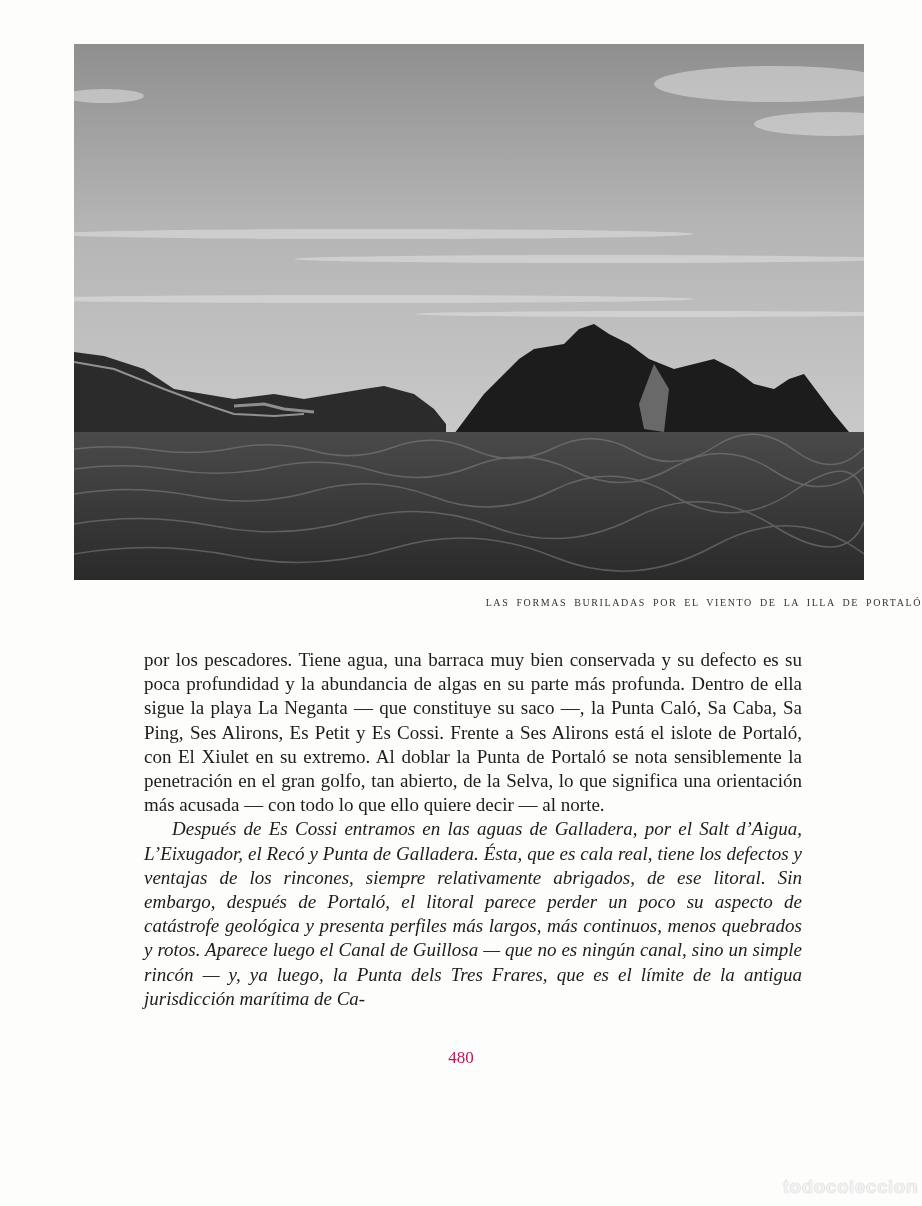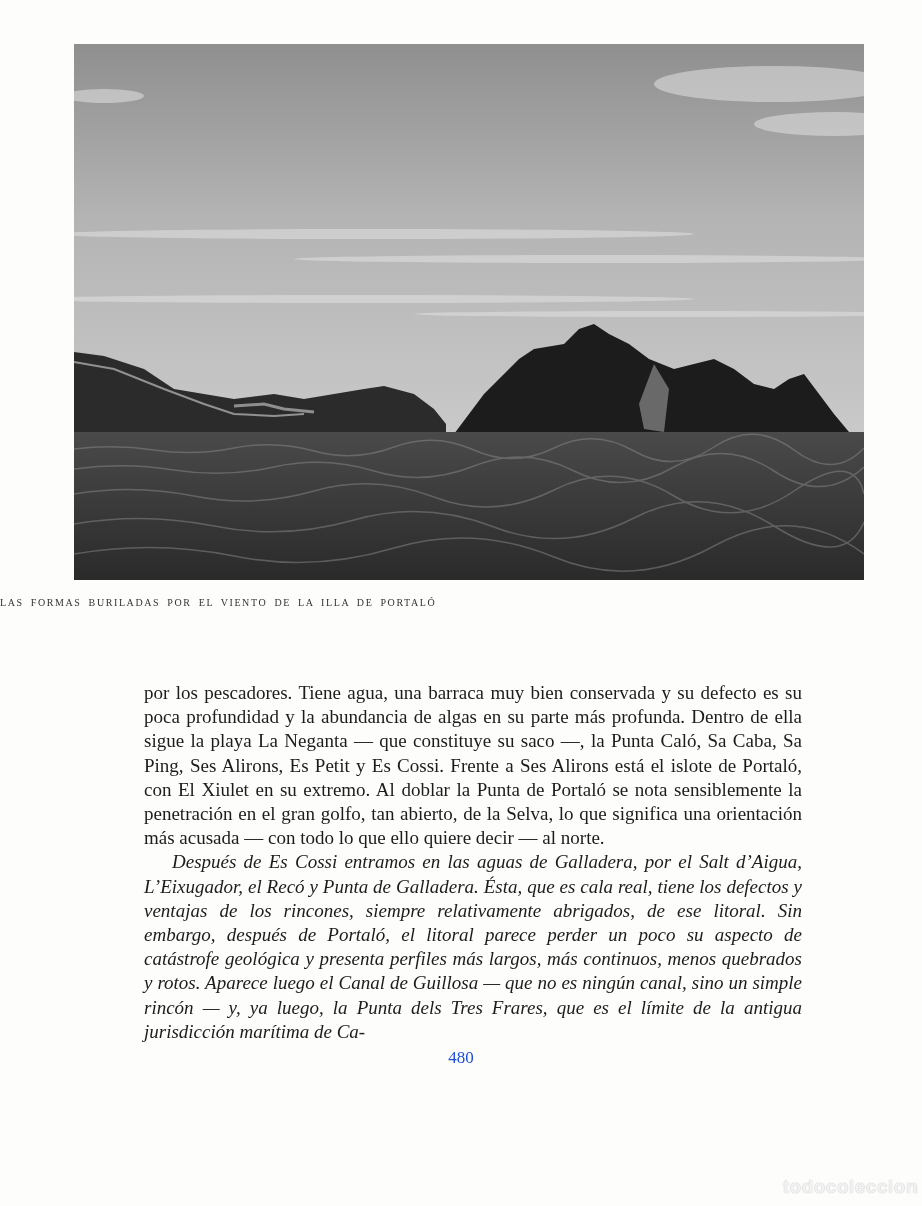--- a/index.html
+++ b/index.html
@@ -6,32 +6,32 @@
   body {
     width: 922px; height: 1206px; background: #fdfdfb; position: relative; overflow: hidden;
     font-family: "Liberation Serif", "DejaVu Serif", serif; color: #1a1a1a;
   }
   .photo {
     position: absolute; left: 74px; top: 44px; width: 790px; height: 536px; overflow: hidden;
     background: #888;
   }
   .photo svg { display: block; width: 100%; height: 100%; }
   .caption {
-    position: absolute; left: 0; width: 922px; top: 597px; text-align: left;
+    position: absolute; left: 0; width: 922px; top: 597px; text-align: right;
     font-size: 10px; letter-spacing: 1.6px; color: #333; word-spacing: 3px;
   }
   .body-text {
-    position: absolute; left: 144px; top: 681px; width: 658px;
+    position: absolute; left: 144px; top: 648px; width: 658px;
     font-size: 19px; line-height: 24.2px; text-align: justify; color: #1c1c1c;
   }
   .body-text p { margin: 0; }
   .body-text p.indent { text-indent: 28px; font-style: italic; }
   .page-number {
     position: absolute; left: 0; width: 922px; top: 1048px; text-align: center;
-    font-size: 17px; color: #1d4ed8;
+    font-size: 17px; color: #be185d;
   }
   .watermark {
     position: absolute; right: 4px; top: 1176px; font-family: "Liberation Sans", "DejaVu Sans", sans-serif;
     font-weight: bold; font-size: 19px; color: #f2f2f2; letter-spacing: 0.5px;
     text-shadow: 0 0 1px #c9c9c9, 0 0 1px #c9c9c9;
   }
 </style>
 </head>
 <body>
 

